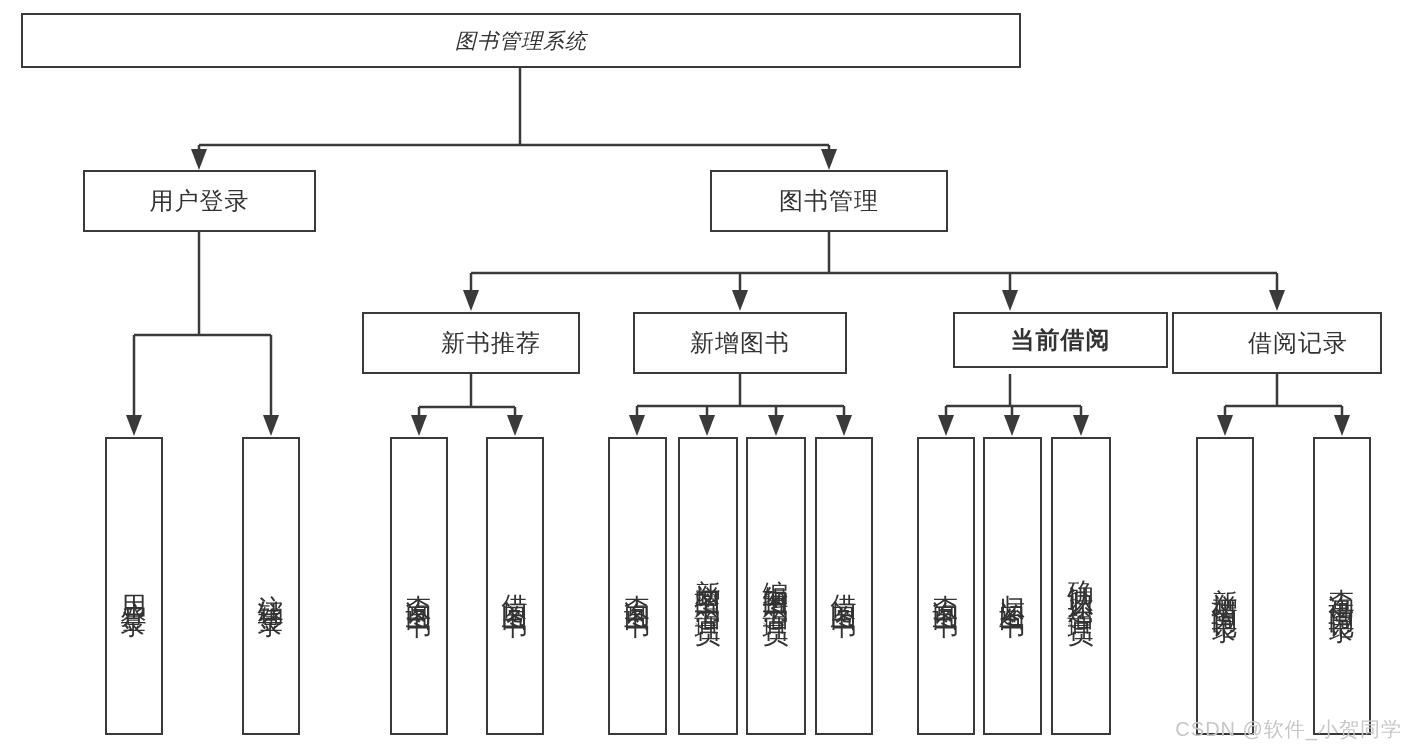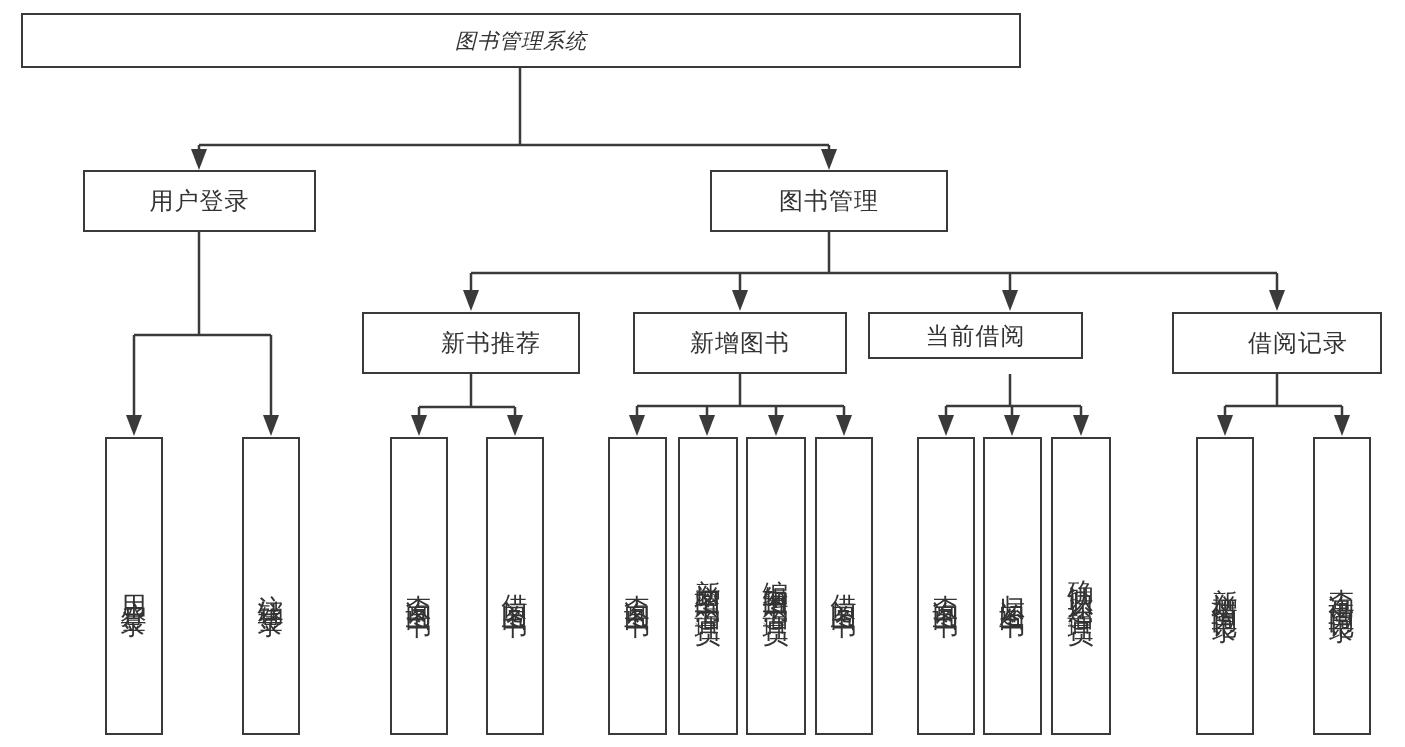--- a/index.html
+++ b/index.html
@@ -113,34 +113,35 @@
     </g>
   </svg>
 
   <div class="node root" style="left:21px;top:13px;width:1000px;height:55px;">图书管理系统</div>
 
   <div class="node" style="left:83px;top:170px;width:233px;height:62px;">用户登录</div>
   <div class="node" style="left:710px;top:170px;width:238px;height:62px;text-align:center;">图书管理</div>
 
   <div class="node" style="left:362px;top:312px;width:218px;height:62px;padding-left:40px;">新书推荐</div>
   <div class="node" style="left:633px;top:312px;width:214px;height:62px;">新增图书</div>
-  <div class="node" style="left:868px;top:312px;width:215px;height:47px;">当前借阅</div>
+  <div class="node" style="left:953px;top:312px;width:215px;height:56px;font-weight:bold;">当前借阅</div>
   <div class="node" style="left:1172px;top:312px;width:210px;height:62px;padding-left:42px;">借阅记录</div>
 
   <div class="leaf" style="left:105px;">用户登录</div>
   <div class="leaf" style="left:242px;">注销登录</div>
 
   <div class="leaf" style="left:390px;">查询图书</div>
   <div class="leaf" style="left:486px;">借阅图书</div>
 
   <div class="leaf" style="left:608px;width:59px;">查询图书</div>
   <div class="leaf" style="left:678px;width:60px;">新增图书（管理员）</div>
   <div class="leaf" style="left:746px;width:60px;">编辑图书（管理员）</div>
   <div class="leaf" style="left:815px;">借阅图书</div>
 
   <div class="leaf" style="left:917px;">查询图书</div>
   <div class="leaf" style="left:983px;width:59px;">归还图书</div>
   <div class="leaf" style="left:1051px;width:60px;">确认归还（管理员）</div>
 
   <div class="leaf" style="left:1196px;">新增借阅记录</div>
   <div class="leaf" style="left:1313px;">查询借阅记录</div>
 
+  <div class="watermark">CSDN @软件_小贺同学</div>
 </div>
 
 </body></html>

